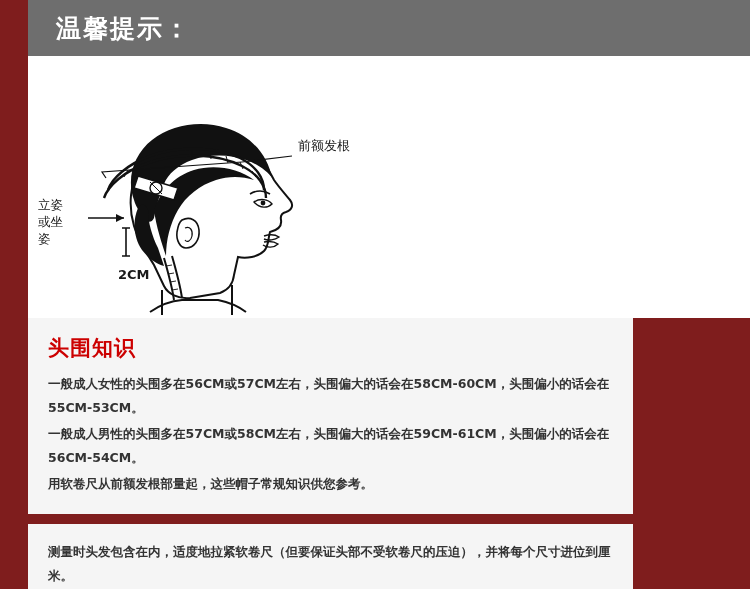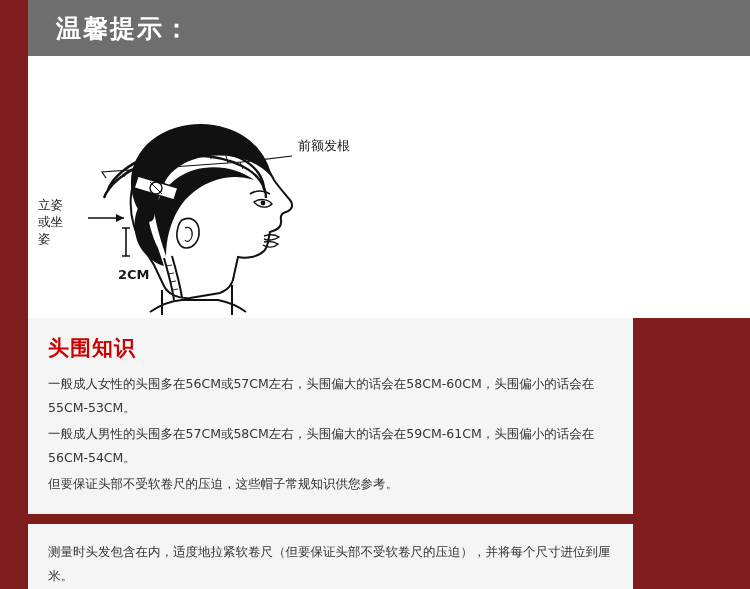--- a/index.html
+++ b/index.html
@@ -107,20 +107,21 @@
     font-weight: bold;
     letter-spacing: 1px;
     margin: 0 0 10px 0;
     line-height: 28px;
   }
   .section-line {
     font-size: 12.5px;
     line-height: 24px;
     color: #333333;
     margin: 0;
+    font-weight: bold;
   }
   .section-line + .section-line { margin-top: 2px; }
 </style>
 </head>
 <body>
 
 <div class="page">
 
   <div class="header-band">
     <div class="header-title">温馨提示：</div>
@@ -237,20 +238,20 @@
     <div class="label-front">前额发根</div>
     <div class="label-back">立姿或坐姿</div>
     <div class="label-2cm">2CM</div>
 
   </div>
 
   <div class="section">
     <h2 class="section-title">头围知识</h2>
     <p class="section-line">一般成人女性的头围多在56CM或57CM左右，头围偏大的话会在58CM-60CM，头围偏小的话会在55CM-53CM。</p>
     <p class="section-line">一般成人男性的头围多在57CM或58CM左右，头围偏大的话会在59CM-61CM，头围偏小的话会在56CM-54CM。</p>
-    <p class="section-line">但要保证头部不受软卷尺的压迫，这些帽子常规知识供您参考。</p>
+    <p class="section-line">用软卷尺从前额发根部量起，这些帽子常规知识供您参考。</p>
   </div>
 
   <div class="section">
     <p class="section-line">测量时头发包含在内，适度地拉紧软卷尺（但要保证头部不受软卷尺的压迫），并将每个尺寸进位到厘米。</p>
   </div>
 
 </div>
 
 </body></html>

